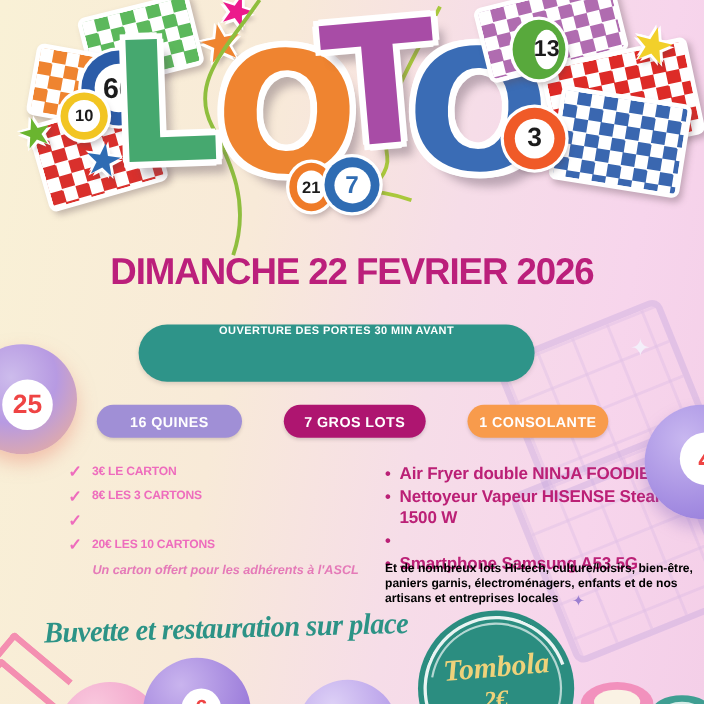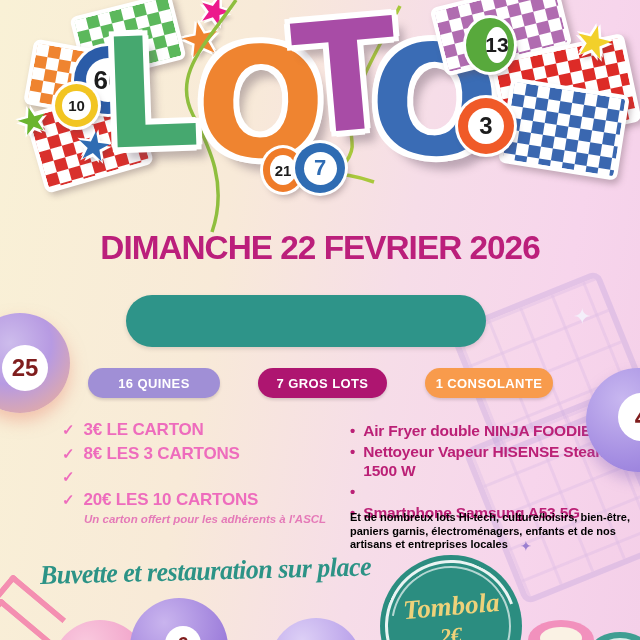--- a/index.html
+++ b/index.html
@@ -18,21 +18,21 @@
       linear-gradient(90deg, rgba(195,166,222,.55) 3px, transparent 3px);
     background-size:34px 34px;}
   
   .ball{position:absolute;border-radius:50%;display:flex;align-items:center;justify-content:center;
     box-shadow:0 0 0 3px #fff, 3px 5px 6px rgba(80,60,70,.35);}
   .ball .inner{background:#fff;border-radius:50%;width:66%;height:66%;
     display:flex;align-items:center;justify-content:center;font-weight:bold;color:#1c1c1c;}
   
   .ball3d{position:absolute;border-radius:50%;}
   .label-circle{position:absolute;background:#fff;border-radius:50%;
-    display:flex;align-items:center;justify-content:center;font-weight:bold;color:#7f1d1d;}
+    display:flex;align-items:center;justify-content:center;font-weight:bold;color:#ef4444;}
   
   .loto-letter{position:absolute;font-weight:bold;font-size:152px;line-height:1;
     font-family:"DejaVu Sans", sans-serif;
     text-shadow:-5px -5px 0 #fff,5px -5px 0 #fff,-5px 5px 0 #fff,5px 5px 0 #fff,
       -6px 0 0 #fff,6px 0 0 #fff,0 -6px 0 #fff,0 6px 0 #fff,
       10px 13px 8px rgba(95,80,95,.38);}
   .star{position:absolute;line-height:1;
     text-shadow:-2px -2px 0 #fff,2px -2px 0 #fff,-2px 2px 0 #fff,2px 2px 0 #fff,
       4px 5px 4px rgba(80,60,70,.3);}
   .sparkle{position:absolute;line-height:1;}
@@ -43,21 +43,21 @@
     color:#fff;text-align:center;box-shadow:0 2px 4px rgba(90,70,80,.18);}
   .banner .l1{font-size:21px;font-weight:bold;margin-top:6px;letter-spacing:-.5px;}
   .banner .l2{font-size:10px;font-weight:bold;letter-spacing:.4px;margin-top:1px;}
   .badge{position:absolute;top:368px;height:30px;border-radius:16px;color:#fff;
     display:flex;align-items:center;justify-content:center;
     font-size:13px;font-weight:bold;letter-spacing:.4px;box-shadow:0 2px 3px rgba(90,70,80,.2);}
   
   .price-list{position:absolute;left:62px;top:420px;width:280px;}
   .price-row{display:flex;align-items:center;gap:9px;margin-bottom:4px;}
   .price-row .chk{font-size:15px;font-weight:bold;}
-  .price-row .txt{font-size:17px;font-weight:bold;letter-spacing:-.2px;}
+  .price-row .txt{font-size:11px;font-weight:bold;letter-spacing:-.2px;}
   .price-note{position:absolute;left:84px;top:513px;font-size:11.5px;font-style:italic;font-weight:bold;}
   .lots-list{position:absolute;left:350px;top:421px;width:295px;}
   .lot-row{display:flex;gap:8px;margin-bottom:2px;}
   .lot-row .blt{font-size:15px;font-weight:bold;line-height:19px;}
   .lot-row .txt{font-size:15.5px;font-weight:bold;line-height:19px;letter-spacing:-.2px;}
   .lots-more{position:absolute;left:350px;top:511px;width:300px;
     font-size:11px;font-weight:bold;line-height:13.5px;}
   
   .buvette{position:absolute;left:40px;top:560px;font-family:"Liberation Serif", serif;
     font-style:italic;font-weight:bold;font-size:27px;letter-spacing:-.5px;
@@ -128,20 +128,21 @@
   </div>
 
   <div class="faint-card" style="left:468px;top:295px;width:150px;height:125px;transform:rotate(-22deg);"></div>
   <div class="faint-card" style="left:488px;top:415px;width:145px;height:155px;transform:rotate(-22deg);"></div>
   <div class="sparkle" style="left:573px;top:306px;font-size:22px;color:#f4effa;">✦</div>
   <div class="sparkle" style="left:520px;top:539px;font-size:14px;color:#9b7fd0;">✦</div>
 
   <div class="date-line" style="color:#bb1f7b;">DIMANCHE 22 FEVRIER 2026</div>
 
   <div class="banner" style="background:#2e9489;">
+    <div class="l2">OUVERTURE DES PORTES 30 MIN AVANT</div>
   </div>
 
   <div class="ball3d" style="left:-30px;top:313px;width:100px;height:100px;
        background:radial-gradient(circle at 40% 30%, #cdbcec, #b79ae2 45%, #e8ad9e 90%);
        box-shadow:0 8px 16px rgba(236,150,130,.5);">
     <div class="label-circle" style="left:32px;top:32px;width:46px;height:46px;font-size:24px;">25</div>
   </div>
 
   <div class="badge" style="left:88px;width:132px;background:#a08fd6;">16 QUINES</div>
   <div class="badge" style="left:258px;width:129px;background:#ae1570;">7 GROS LOTS</div>

